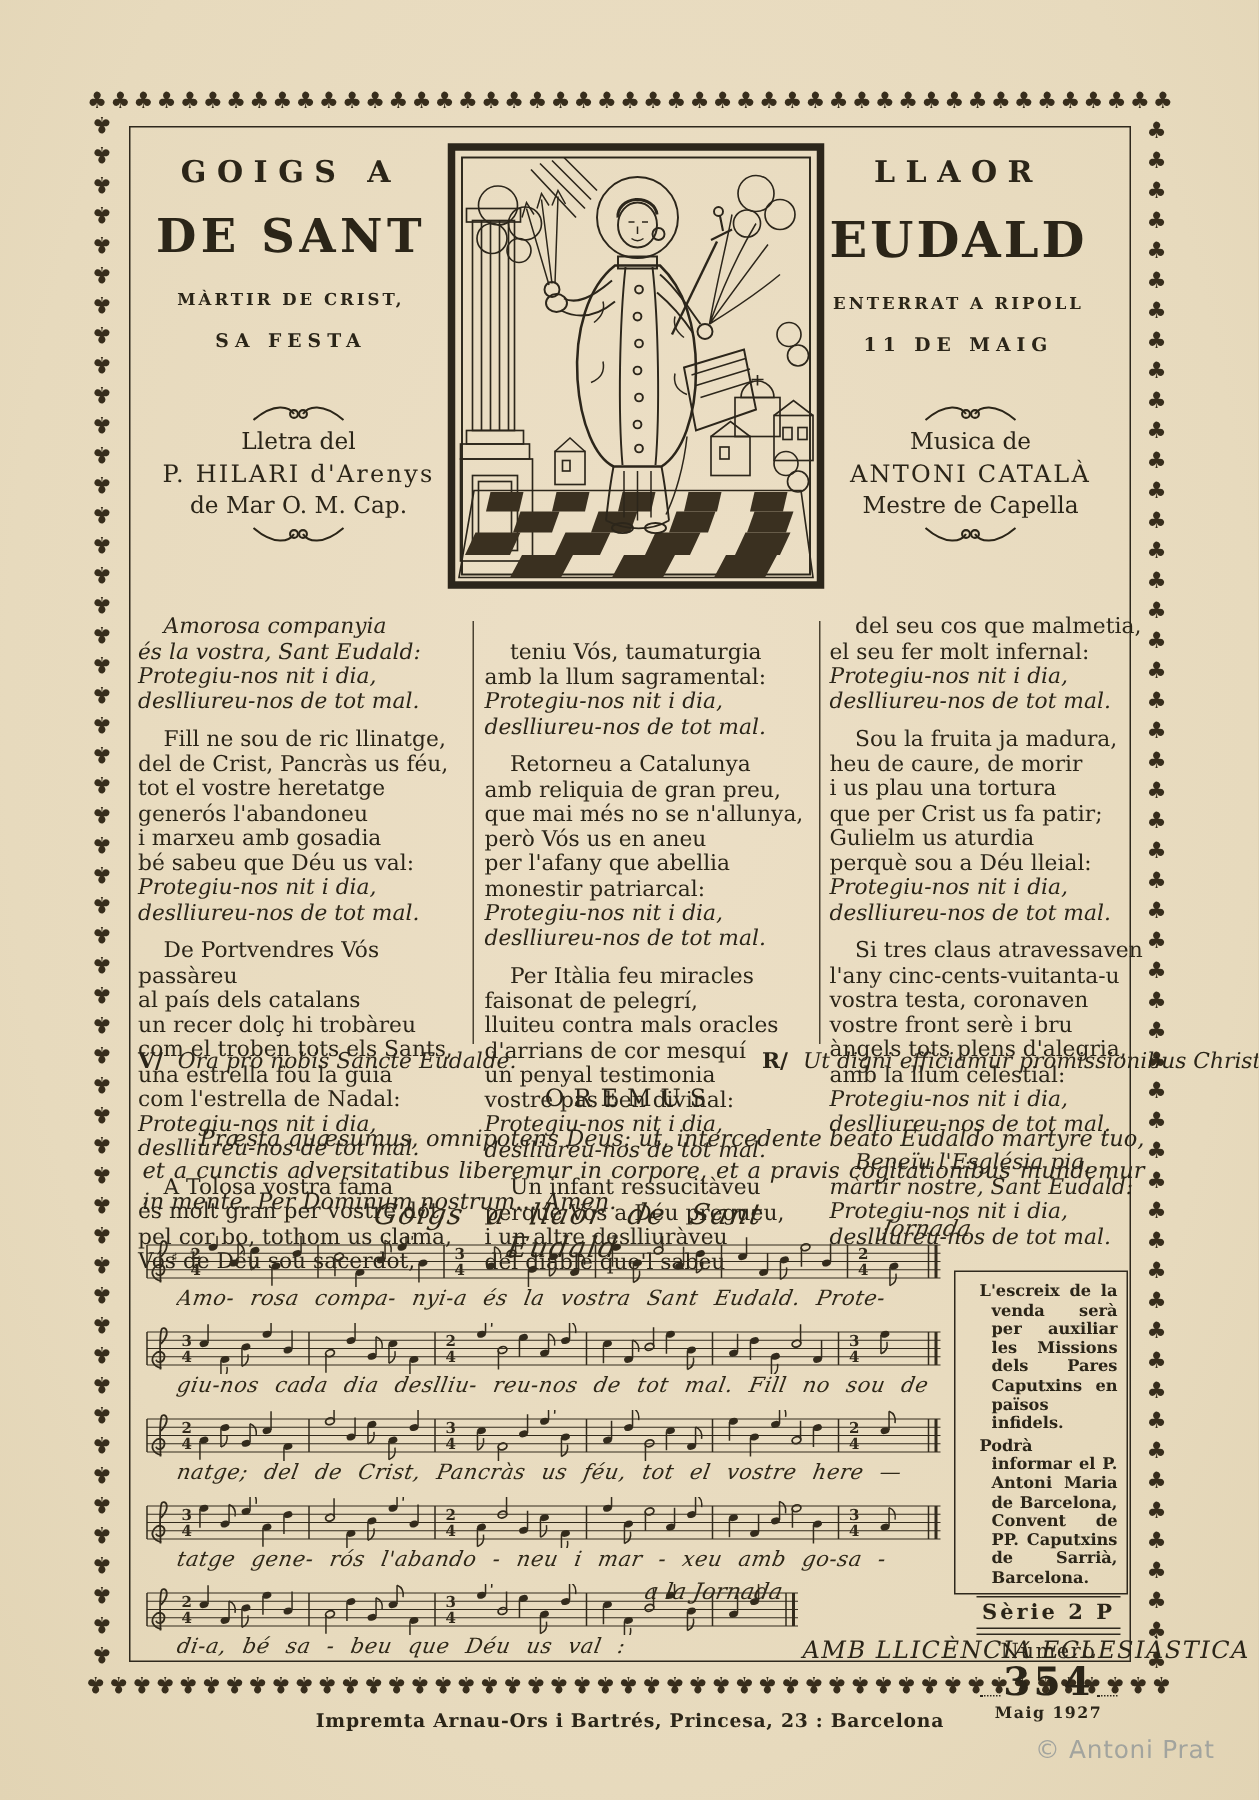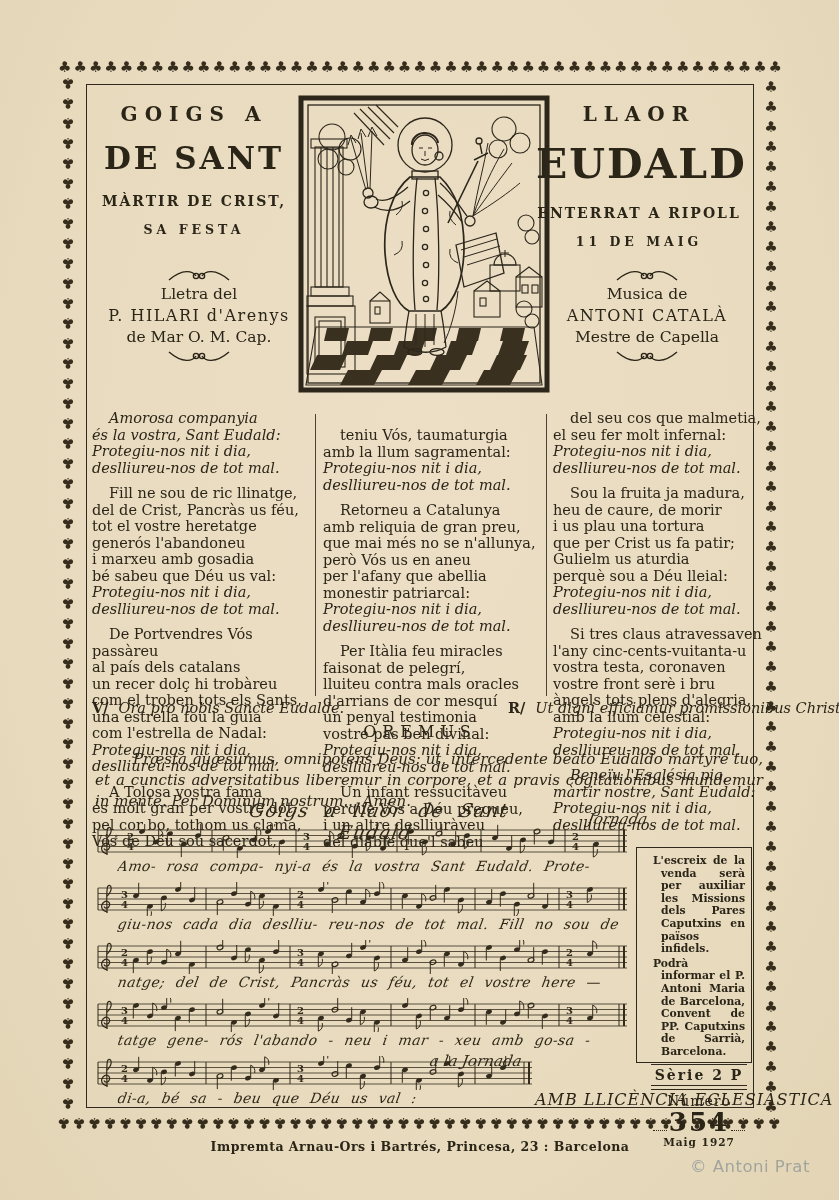--- a/index.html
+++ b/index.html
@@ -15,22 +15,22 @@
   .m-left,.m-right{writing-mode:vertical-rl;width:21px;height:1034px;top:78px;text-align:center;line-height:21px;}
   .m-left{left:58px;transform:rotate(180deg);}
   .m-right{left:760px;}
   .frame{position:absolute;left:86px;top:84px;width:666px;height:1022px;border:1.5px solid #2e281d;}
   
   .h-block{position:absolute;text-align:center;}
   .h-left{left:95px;top:102px;width:198px;}
   .h-right{left:536px;top:102px;width:206px;}
   .h1{font-size:20px;font-weight:bold;letter-spacing:7px;}
   .h2{font-size:31px;font-weight:bold;letter-spacing:3px;margin-top:14px;white-space:nowrap;}
-  .h2b{font-size:41px;letter-spacing:2px;}
-  .h3{font-size:14px;font-weight:bold;letter-spacing:2px;margin-top:17px;white-space:nowrap;}
+  .h2b{font-size:33px;letter-spacing:2px;}
+  .h3{font-size:11px;font-weight:bold;letter-spacing:2px;margin-top:17px;white-space:nowrap;}
   .h4{font-size:12.5px;font-weight:bold;letter-spacing:4px;margin-top:13px;}
   
   .credit{position:absolute;text-align:center;}
   .c-left{left:108px;top:266px;width:182px;}
   .c-right{left:552px;top:266px;width:190px;}
   .credit .orn{display:block;margin:0 auto 3px auto;}
   .credit .orn.flip{transform:scaleY(-1);margin-top:4px;}
   .cl1{font-size:15.5px;}
   .cl2{font-size:16px;letter-spacing:1.5px;margin-top:3px;white-space:nowrap;}
   .cl3{font-size:15.5px;margin-top:3px;}

